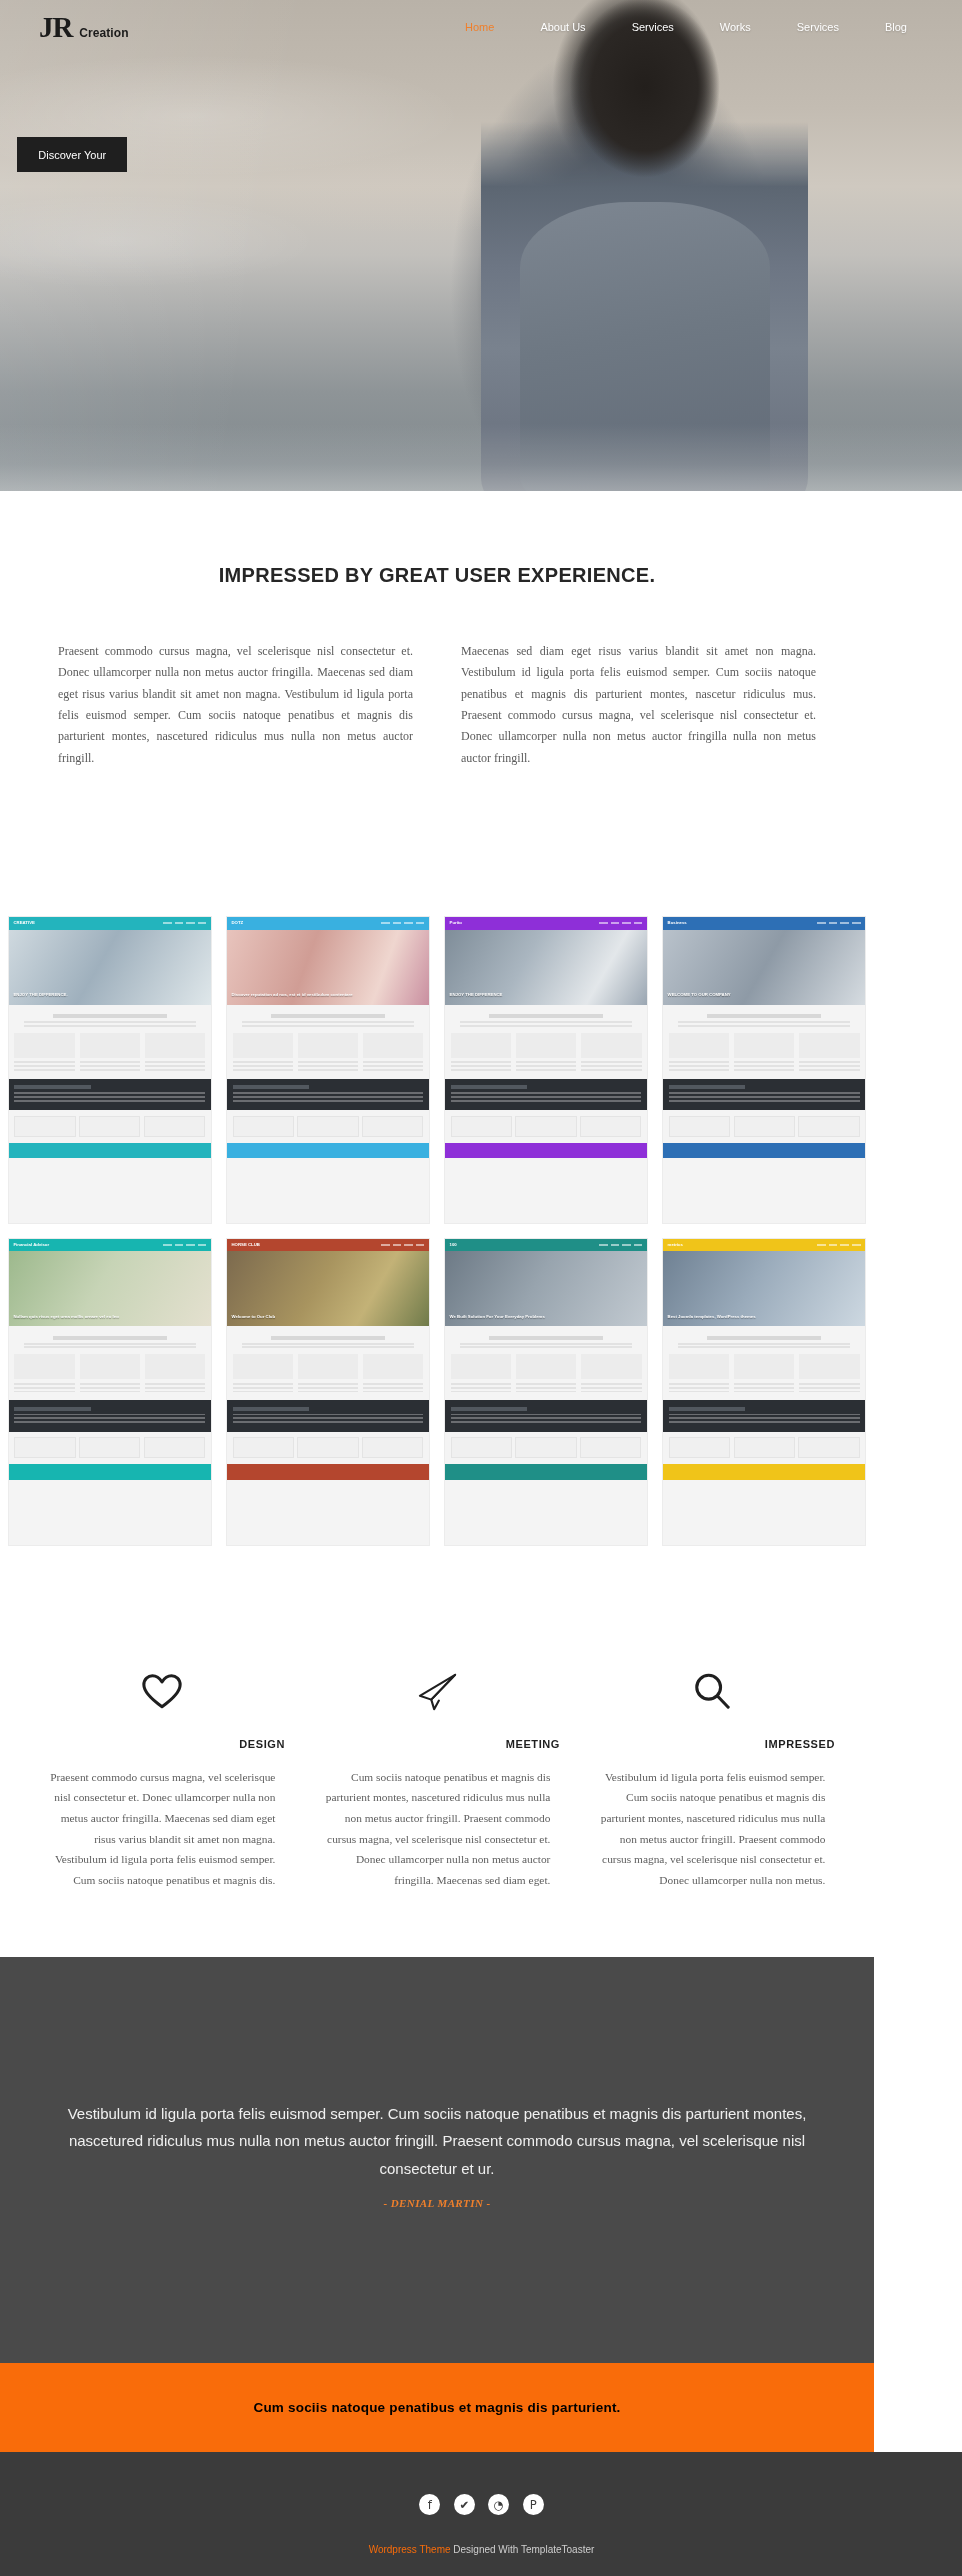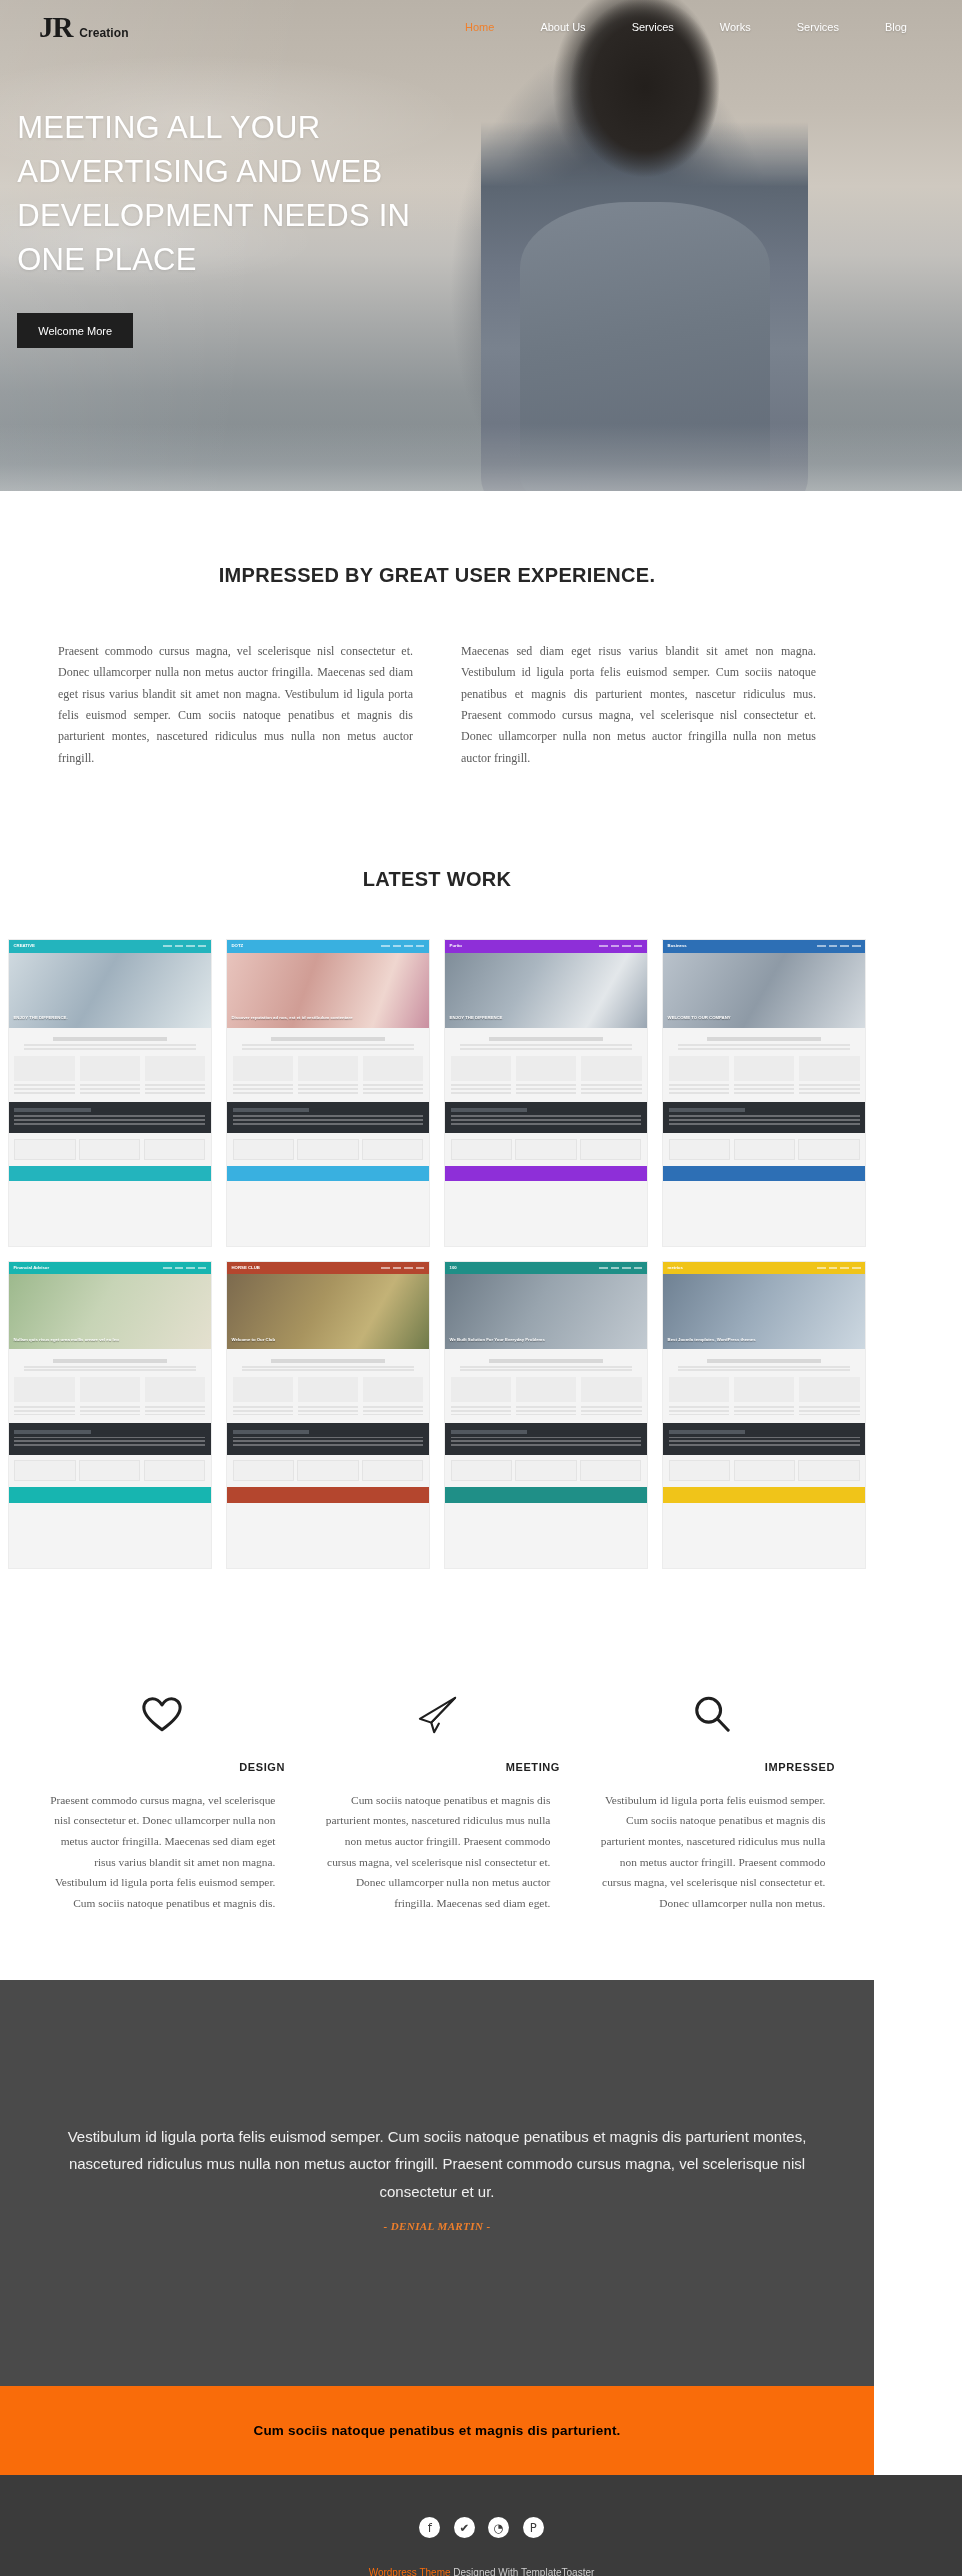--- a/index.html
+++ b/index.html
@@ -262,35 +262,33 @@
         <a class="nav-item active">Home</a>
         <a class="nav-item">About Us</a>
         <a class="nav-item">Services</a>
         <a class="nav-item">Works</a>
         <a class="nav-item">Services</a>
         <a class="nav-item">Blog</a>
       </div>
     </nav>
 
     <div class="hero-content">
-      <h1 class="hero-title">MEETING ALL YOUR ADVERTISING AND WEB DEVELOPMENT NEEDS IN ONE PLACE</h1>
-      <button class="hero-btn">Welcome More</button>
+      <button class="hero-btn">Discover Your</button>
     </div>
   </section>
 
   <section class="section sec-impressed">
     <h2 class="sec-title">IMPRESSED BY GREAT USER EXPERIENCE.</h2>
     <div class="two-col">
       <p class="col-p">Praesent commodo cursus magna, vel scelerisque nisl consectetur et. Donec ullamcorper nulla non metus auctor fringilla. Maecenas sed diam eget risus varius blandit sit amet non magna. Vestibulum id ligula porta felis euismod semper. Cum sociis natoque penatibus et magnis dis parturient montes, nascetured ridiculus mus nulla non metus auctor fringill.</p>
       <p class="col-p">Maecenas sed diam eget risus varius blandit sit amet non magna. Vestibulum id ligula porta felis euismod semper. Cum sociis natoque penatibus et magnis dis parturient montes, nascetur ridiculus mus. Praesent commodo cursus magna, vel scelerisque nisl consectetur et. Donec ullamcorper nulla non metus auctor fringilla nulla non metus auctor fringill.</p>
     </div>
   </section>
 
   <section class="section sec-work">
-    <h2 class="sec-title">LATEST WORK</h2>
     <div class="work-grid" id="work-grid">
         <div class="work-card">
     <div class="wc-bar" style="background:#23b4bd">
       <span class="logo" style="color:#fff">CREATIVE</span>
       <span style="margin-left:auto;display:flex;gap:2.9px">
         <span class="mi"></span>
               <span class="mi"></span>
               <span class="mi"></span>
               <span class="mi"></span>
       </span>

